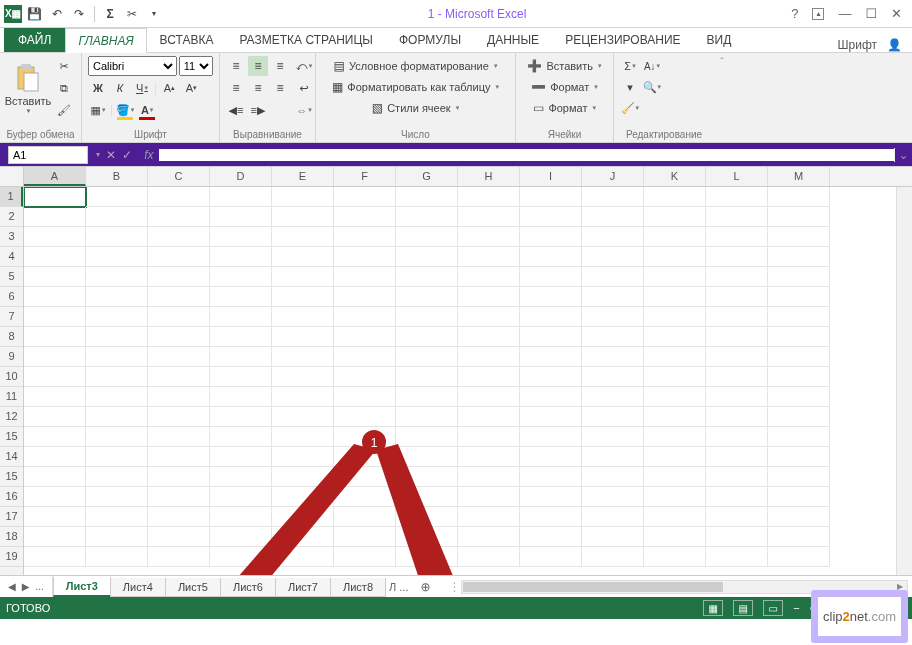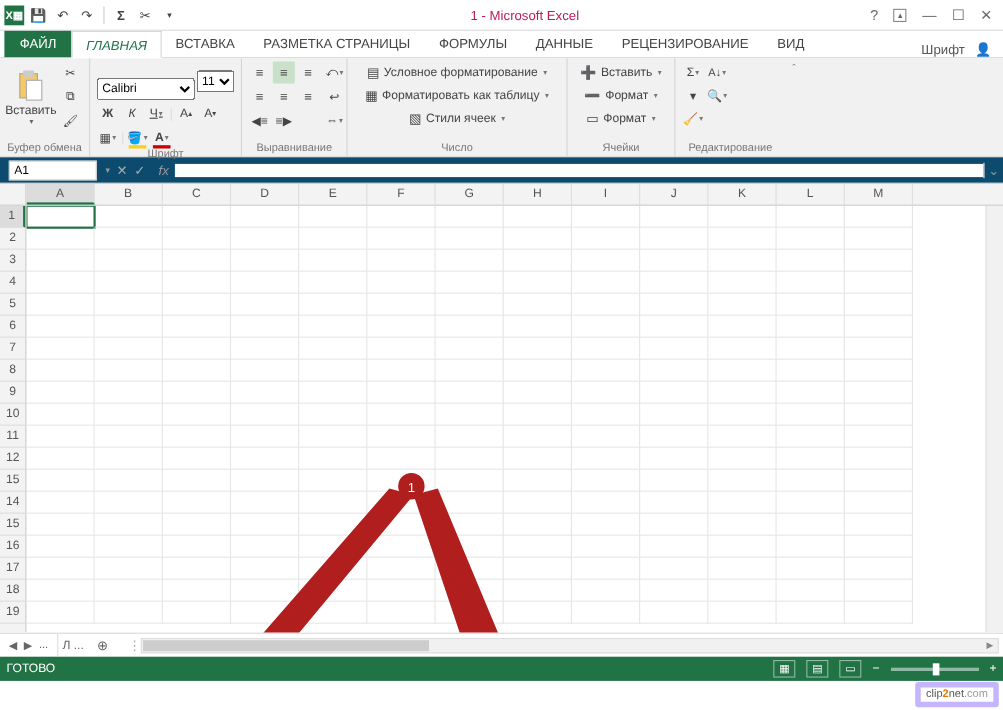--- a/index.html
+++ b/index.html
@@ -3,21 +3,21 @@
 <meta charset="utf-8">
 <style>
   * { box-sizing: border-box; margin: 0; padding: 0; font-family: 'Segoe UI', Tahoma, sans-serif; }
   body { width: 912px; height: 645px; background: #fff; font-size: 12px; color: #444; overflow: hidden; position: relative; }
 
   
   .titlebar { height: 28px; background: #fff; border-bottom: 1px solid #d4d4d4; display: flex; align-items: center; padding: 0 4px; }
   .qat { display: flex; align-items: center; gap: 4px; }
   .qat .ico { width: 18px; height: 18px; display: flex; align-items: center; justify-content: center; cursor: pointer; }
   .qat .sep { width: 1px; height: 16px; background: #ccc; margin: 0 2px; }
-  .title-center { flex: 1; text-align: center; font-size: 12px; color: #be185d; }
+  .title-center { flex: 1; text-align: center; font-size: 12px; color: #8b5cf6; }
   .win-controls { display: flex; gap: 14px; align-items: center; padding-right: 6px; }
   .win-controls span { cursor: pointer; font-size: 13px; color: #666; }
 
   
   .ribbon-tabs { height: 25px; display: flex; align-items: flex-end; padding-left: 4px; border-bottom: 1px solid #d4d4d4; background:#fff;}
   .ribbon-tabs .file-tab { background: #217346; color: #fff; padding: 5px 14px; font-size: 12px; cursor: pointer; }
   .ribbon-tabs .tab { padding: 5px 12px 4px; font-size: 12px; color: #444; cursor: pointer; border:1px solid transparent; }
   .ribbon-tabs .tab.active { color: #217346; border: 1px solid #d4d4d4; border-bottom: 1px solid #fff; background:#fff; margin-bottom:-1px;font-style:italic;}
   .ribbon-tabs .rt-right { margin-left: auto; display: flex; align-items: center; gap: 10px; padding-right: 10px; font-size: 12px; color:#555;}
   .ribbon-tabs .rt-right .ico { cursor:pointer; }
@@ -28,34 +28,34 @@
   .group-body { flex: 1; display: flex; gap: 4px; }
   .group-label { text-align: center; font-size: 10px; color: #777; padding: 0 0 1px; position:relative;}
 
   .vstack { display: flex; flex-direction: column; gap: 2px; }
   .rowline { display: flex; align-items: center; gap: 2px; }
   .btn { display: flex; align-items: center; justify-content: center; cursor: pointer; padding: 1px 3px; border-radius:1px;}
   .btn.big { flex-direction: column; width: 44px; height: 66px; font-size: 11px; color:#444;}
   .btn.big .caret-dn{font-size:7px;color:#666;}
   .btn.small { width: 20px; height: 20px; font-size: 11px; }
   .btn.med { height: 20px; font-size: 11px; padding: 0 4px; gap:4px;}
-  select.font-name { width: 104px; height: 20px; font-size: 11px; margin-top: 15px; }
+  select.font-name { width: 104px; height: 20px; font-size: 11px; }
   select.font-size { width: 40px; height: 20px; font-size: 11px; }
   .group .caret-dn { font-size: 7px; color: #777; margin-left:1px;}
 
   .bold { font-weight: bold; }
   .italic { font-style: italic; }
   .uline { text-decoration: underline; }
 
   .align-grid { display:grid; grid-template-columns: repeat(3,20px); grid-auto-rows:20px; gap:2px;}
   .align-grid .btn { width:20px;height:20px;}
   .mini-ico{font-size:12px;}
 
   
-  .formula-bar { height: 24px; border-bottom: 1px solid #d4d4d4; display: flex; align-items: center; background:#0c4a6e;}
+  .formula-bar { height: 24px; border-bottom: 1px solid #d4d4d4; display: flex; align-items: center; background:#4c1d95;}
   .name-box { width: 80px; border: 1px solid #ccc; margin: 2px 8px 2px 8px; padding: 2px 4px; font-size: 11px; background:#fff; cursor:text;}
   .fb-btns { display:flex; gap:6px; color:#aaa; padding:0 6px;}
   .fb-btns span{cursor:pointer;}
   .fx-label { font-style: italic; color:#999; padding:0 6px;}
   .formula-input { flex:1; border:none; outline:none; font-size:11px; }
   .fbar-expand { width:18px; text-align:center; color:#999; border-left:1px solid #eee; cursor:pointer;}
 
   
   .grid-wrap { position: relative; height: 408px; overflow:hidden; background:#fff;}
   .corner { position:absolute; left:0; top:0; width:24px; height:20px; background:#f3f3f3; border-right:1px solid #ccc; border-bottom:1px solid #ccc; z-index:3;}
@@ -87,21 +87,21 @@
   .hscroll .thumb{position:absolute; left:1px; top:1px; bottom:1px; width:260px; background:#cdcdcd;}
   .hscroll .arr{position:absolute; top:0; bottom:0; width:14px; display:flex; align-items:center; justify-content:center; font-size:8px; color:#888; cursor:pointer;}
   .hscroll .arr.l{left:0;} .hscroll .arr.r{right:0;}
 
   
   .statusbar { height: 22px; background:#217346; color:#fff; display:flex; align-items:center; font-size:11px; padding:0 6px;}
   .statusbar .sb-right { margin-left:auto; display:flex; align-items:center; gap:10px;}
   .view-btn { width:20px; height:16px; border:1px solid rgba(255,255,255,.5); cursor:pointer; display:flex; align-items:center; justify-content:center; font-size:10px;}
   .zoom-slider { width:80px; height:3px; background:rgba(255,255,255,.5); position:relative;}
   .zoom-slider .knob{position:absolute; left:38px; top:-4px; width:6px; height:11px; background:#fff;}
-  .watermark { position:absolute; right:4px; bottom:2px; background:#fff; color:#555; font-size:10px; padding:1px 5px; border-radius:3px; border:5px solid #c4b5fd;}
+  .watermark { position:absolute; right:4px; bottom:2px; background:#fff; color:#555; font-size:13px; padding:12px 5px; border-radius:3px; border:7px solid #c4b5fd;}
   .watermark b{color:#e07b00;}
 
   svg{display:block;}
 </style>
 </head>
 <body>
 
 <div class="titlebar">
   <div class="qat">
     <span class="ico" style="background:#217346;color:#fff;font-size:10px;font-weight:bold;">X▦</span>
@@ -622,20 +622,28 @@
     <text x="350" y="113" text-anchor="middle" fill="#fff" font-size="12">1</text>
   </svg>
 </div>
 
 <div class="sheet-bar">
   <div class="sheet-nav">
     <span>◀</span>
     <span>▶</span>
     <span>...</span>
   </div>
+  <div class="sheet-tabs" id="sheettabs">
+      <div class="sheet-tab active">Лист3</div>
+      <div class="sheet-tab">Лист4</div>
+      <div class="sheet-tab">Лист5</div>
+      <div class="sheet-tab">Лист6</div>
+      <div class="sheet-tab">Лист7</div>
+      <div class="sheet-tab">Лист8</div>
+    </div>
   <span style="align-self:center;padding:0 4px;font-size:11px;color:#666;">Л ...</span>
   <div class="sheet-add">⊕</div>
   <div class="hscroll-area">
     <span style="color:#aaa;">⋮</span>
     <div class="hscroll">
       <span class="arr l">◀</span>
       <div class="thumb"></div>
       <span class="arr r">▶</span>
     </div>
   </div>

